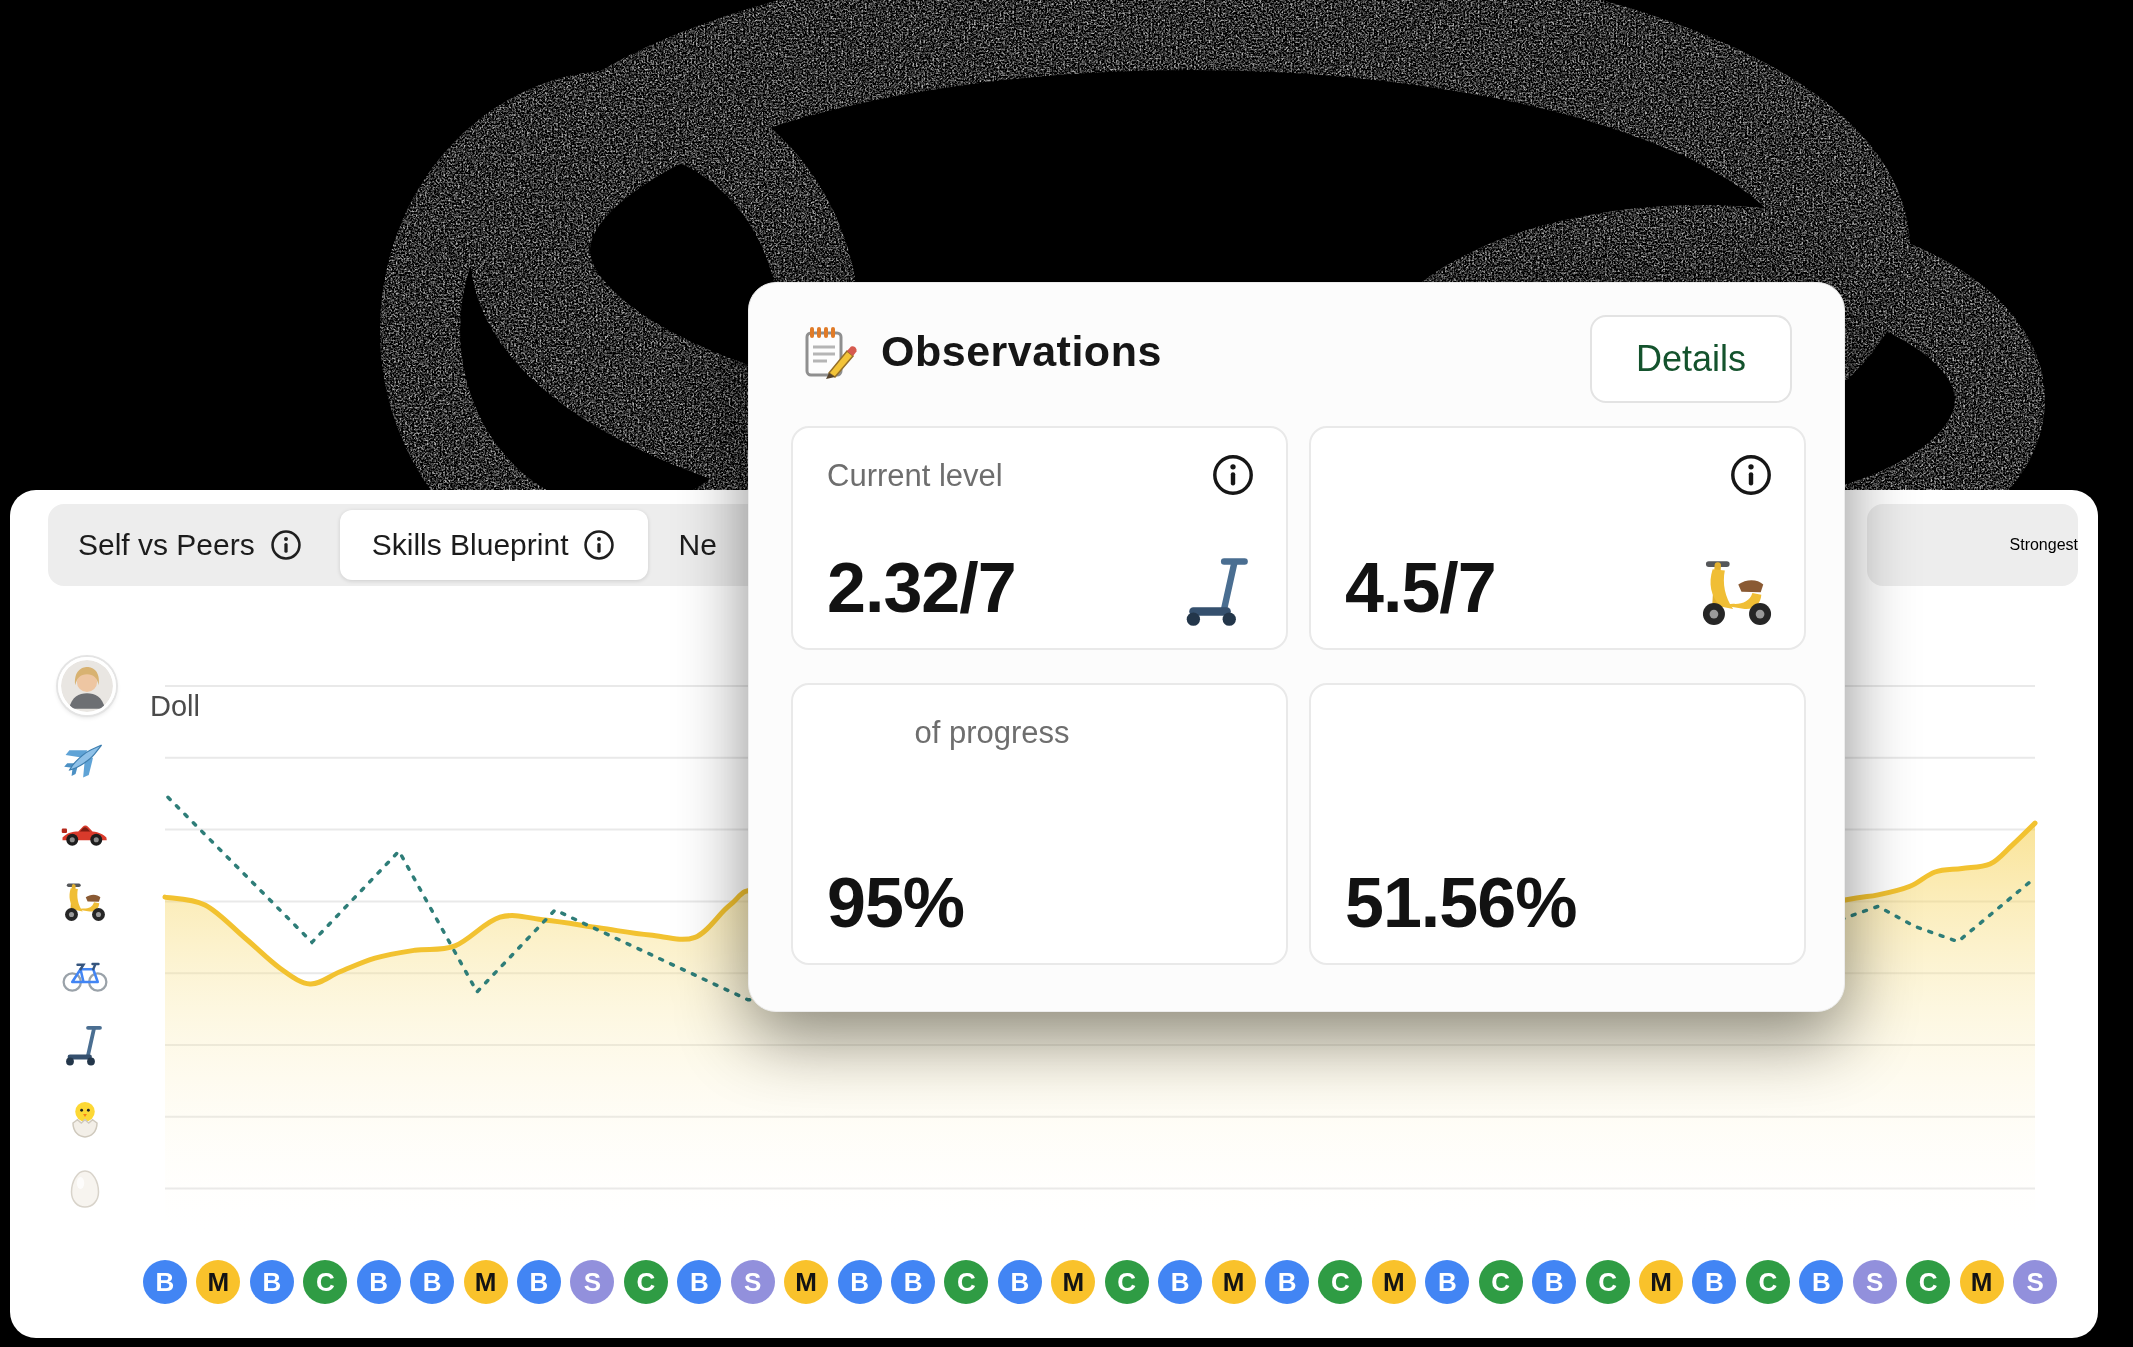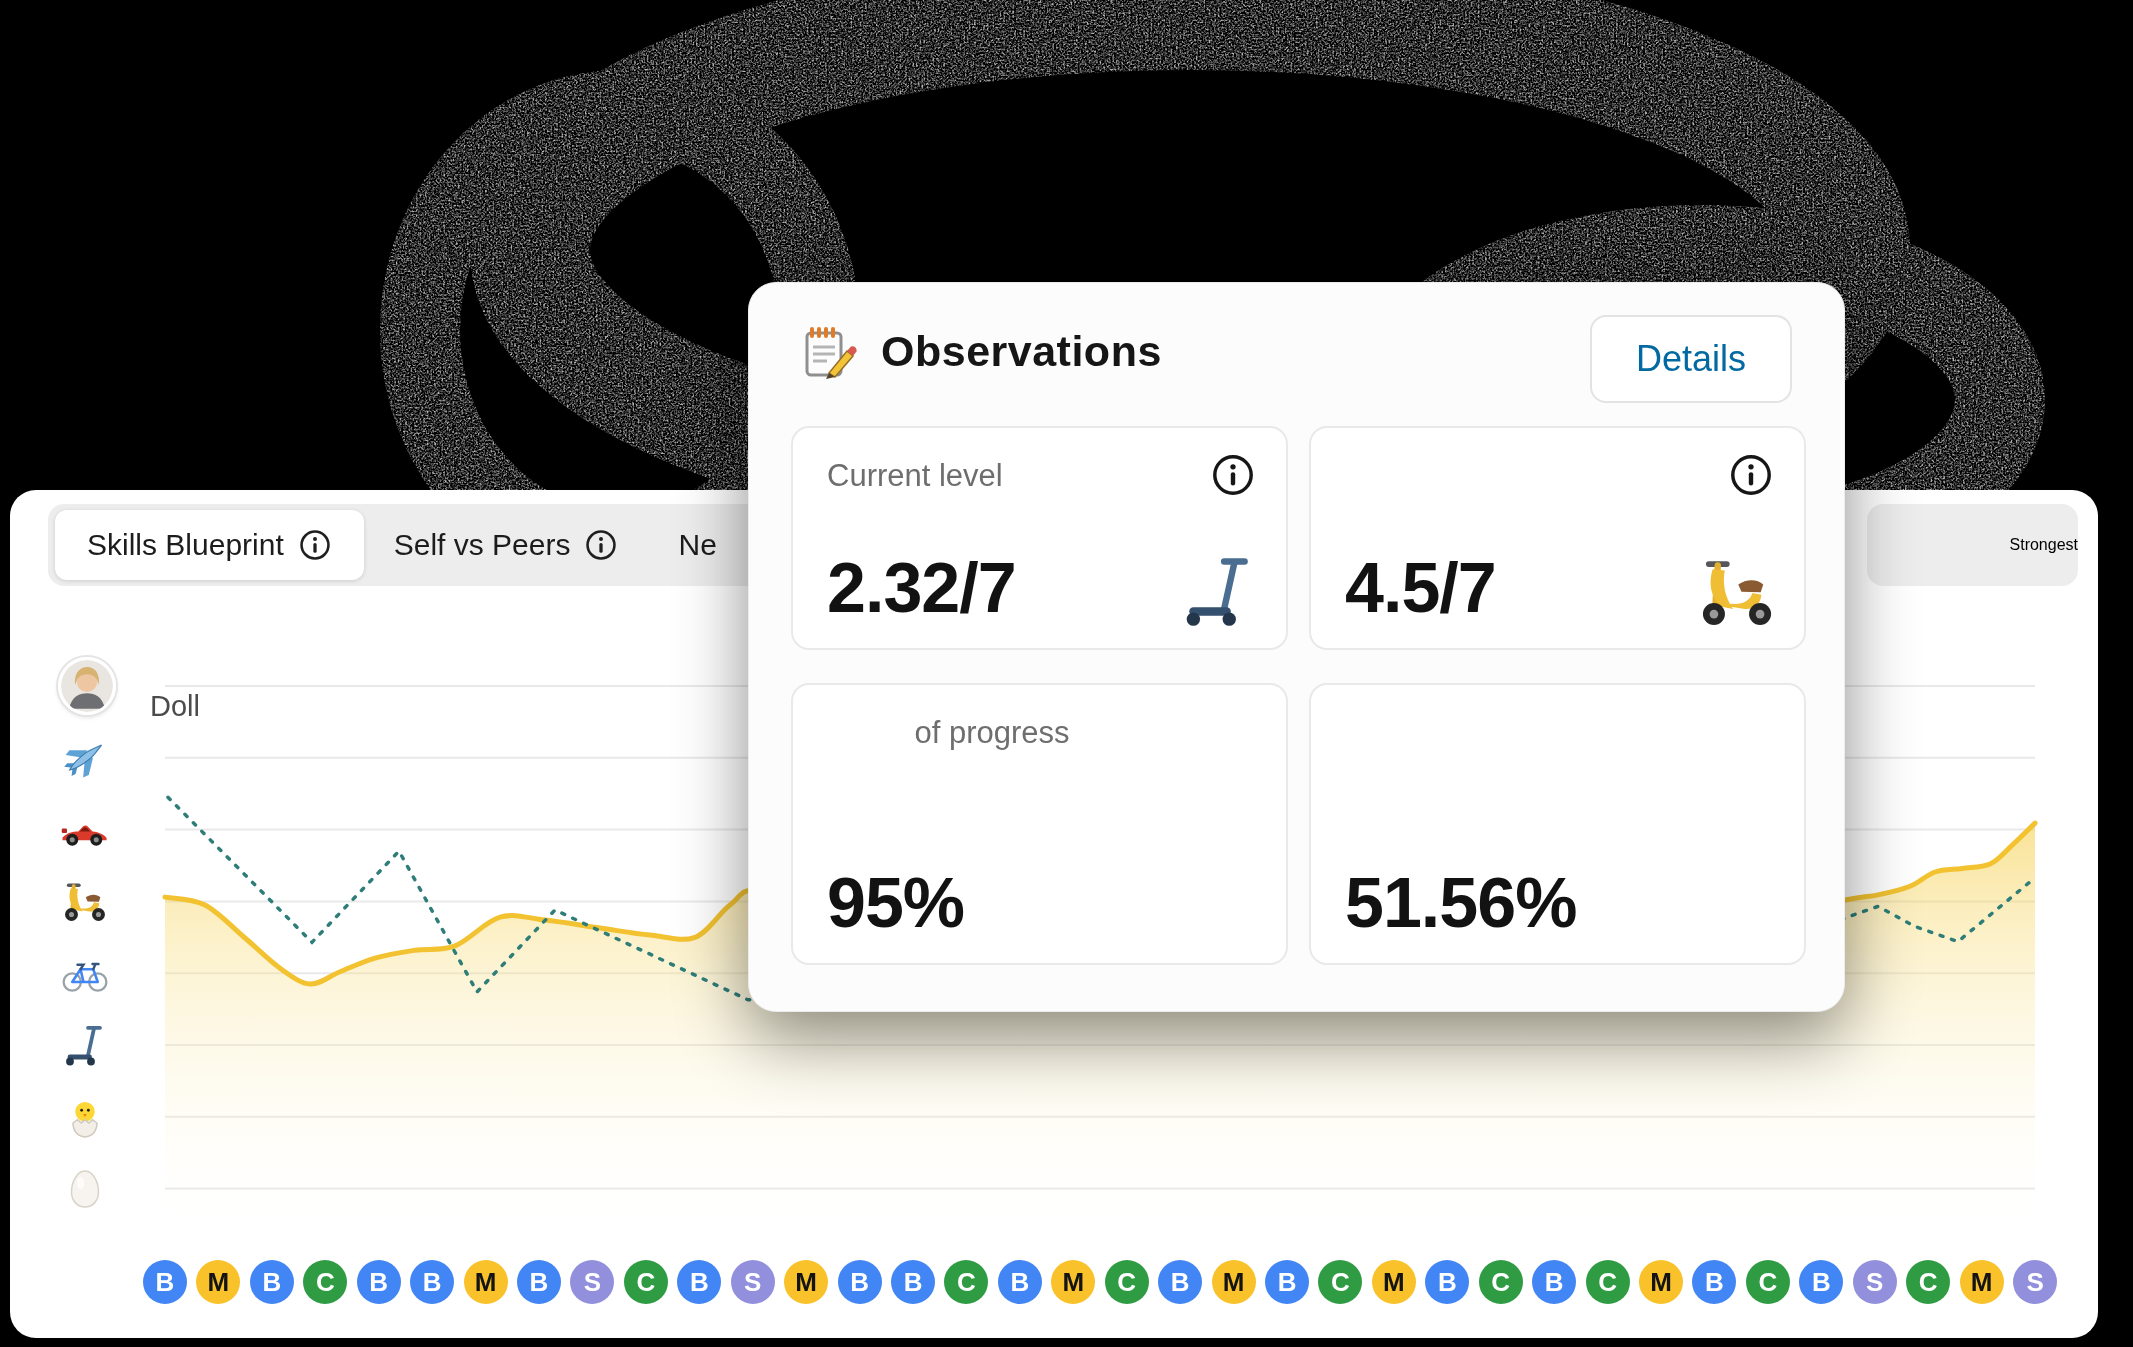--- a/index.html
+++ b/index.html
@@ -31,21 +31,21 @@
   #markers{position:absolute;left:0;top:0;z-index:5;}
   .marker{position:absolute;width:44px;height:44px;border-radius:50%;display:flex;align-items:center;
           justify-content:center;font-size:26px;font-weight:700;cursor:pointer;}
   
   #modal{position:absolute;left:748px;top:282px;width:1095px;height:728px;background:#fcfcfc;
          border:1px solid #ececec;border-radius:28px;z-index:10;
          box-shadow:0 26px 70px rgba(0,0,0,0.45);}
   #modal-header-icon{position:absolute;left:46px;top:38px;width:64px;height:64px;}
   #modal-title{position:absolute;left:132px;top:44px;font-size:43px;font-weight:600;color:#161616;letter-spacing:.5px;}
   #details-btn{position:absolute;right:52px;top:32px;height:88px;padding:0 44px;background:#fff;
-               border:2px solid #e3e3e3;border-radius:16px;font-size:36px;color:#0369a1;
+               border:2px solid #e3e3e3;border-radius:16px;font-size:36px;color:#14532d;
                font-family:"Liberation Sans",sans-serif;cursor:pointer;}
   .m-card{position:absolute;background:#ffffff;border:2px solid #e9e9e9;border-radius:18px;}
   #m-card-0{left:42px;top:143px;width:493px;height:220px;}
   #m-card-1{left:560px;top:143px;width:493px;height:220px;}
   #m-card-2{left:42px;top:400px;width:493px;height:278px;text-align:center;}
   #m-card-3{left:560px;top:400px;width:493px;height:278px;}
   .m-label{position:absolute;left:34px;top:26px;font-size:31px;color:#6e6e6e;line-height:1.42;width:330px;}
   .m-value{position:absolute;left:34px;bottom:20px;font-size:70px;font-weight:700;color:#121212;letter-spacing:-1px;}
   .m-info{position:absolute;right:30px;top:24px;width:46px;height:46px;color:#161616;cursor:pointer;}
   .m-vehicle{position:absolute;right:26px;bottom:16px;width:82px;height:82px;}
@@ -67,28 +67,28 @@
     <g filter="url(#speckle)" opacity="0.8">
       <ellipse cx="1190" cy="250" rx="660" ry="240" fill="none" stroke="#fff" stroke-width="120"></ellipse>
       <ellipse cx="1700" cy="400" rx="300" ry="150" fill="none" stroke="#fff" stroke-width="90"></ellipse>
       <ellipse cx="620" cy="330" rx="200" ry="220" fill="none" stroke="#fff" stroke-width="80"></ellipse>
     </g>
   </svg>
 
   <div id="main-card"></div>
 
   <div class="tabbar" id="tabbar-left">
+    <div class="tab">
+      <span>Self vs Peers</span>
+      <svg class="info-ic">
+          <use href="#sym-info"></use>
+        </svg>
+    </div>
     <div class="tab active">
       <span>Skills Blueprint</span>
-      <svg class="info-ic">
-          <use href="#sym-info"></use>
-        </svg>
-    </div>
-    <div class="tab">
-      <span>Self vs Peers</span>
       <svg class="info-ic">
           <use href="#sym-info"></use>
         </svg>
     </div>
     <div class="tab">
       <span>Ne</span>
     </div>
   </div>
 
   <div class="tabbar" id="tabbar-right">

